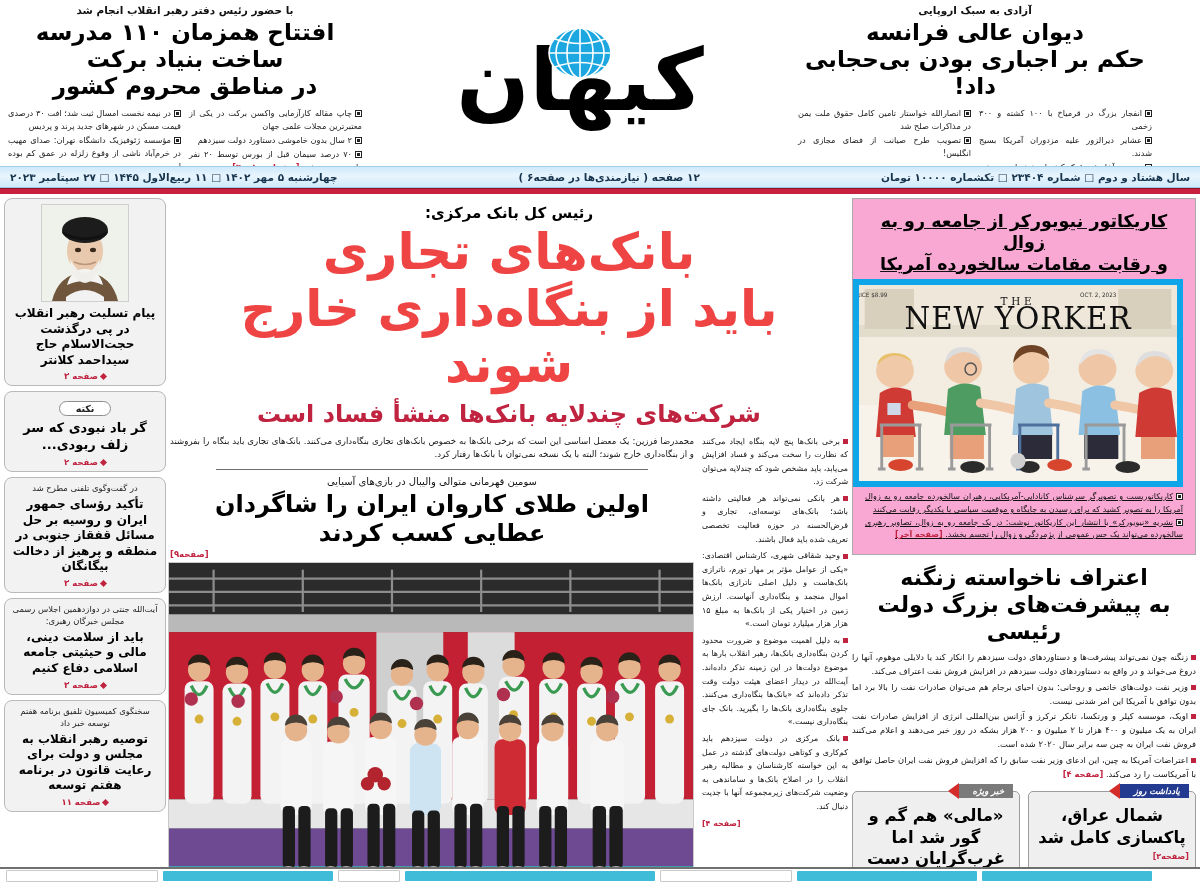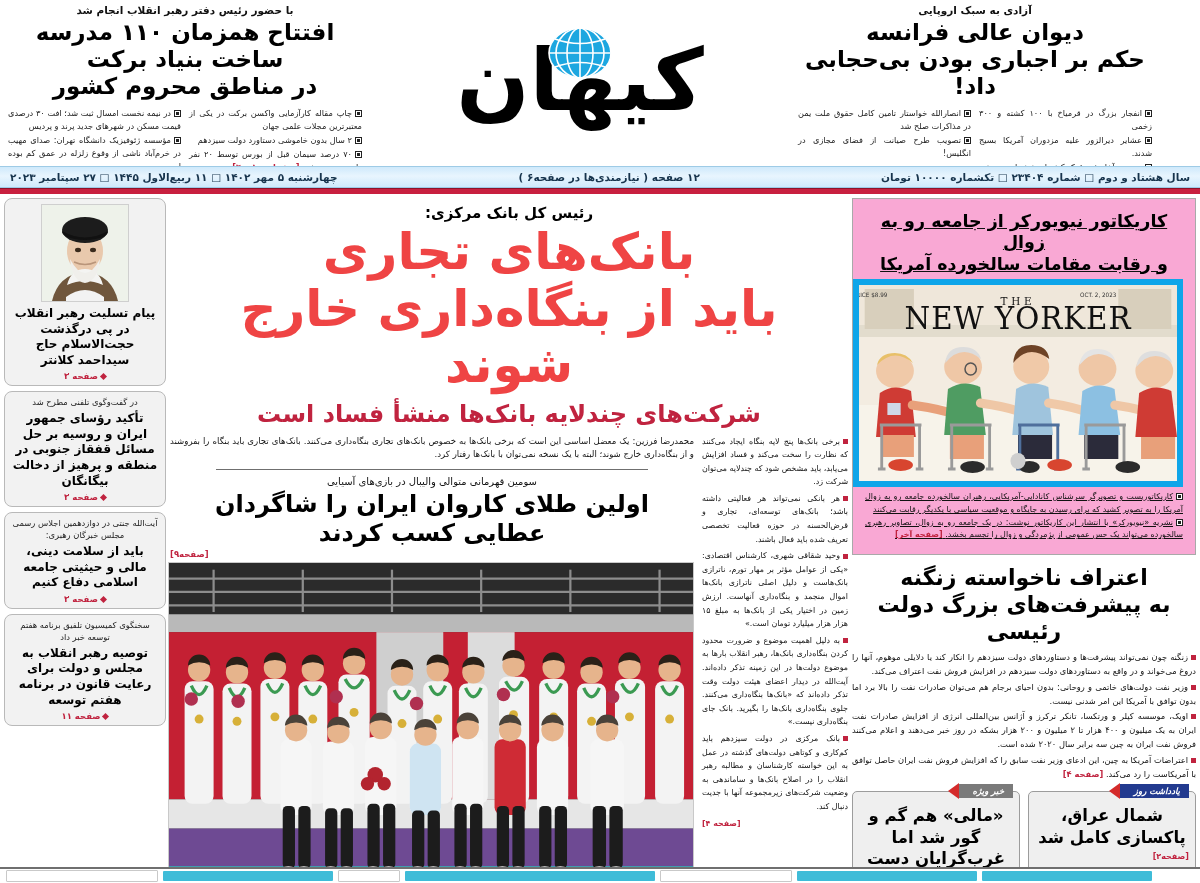--- a/index.html
+++ b/index.html
@@ -192,20 +192,25 @@
             <path d="M20 26 q23 13 46 0 q0 8 -23 9 q-23-1 -23-9z" fill="#111"></path>
             <ellipse cx="36" cy="45" rx="3" ry="2.2" fill="#3a2a1c"></ellipse>
             <ellipse cx="51" cy="45" rx="3" ry="2.2" fill="#3a2a1c"></ellipse>
             <path d="M32 57 q11 5 22 0" stroke="#b9957a" stroke-width="1.4" fill="none"></path>
           </svg>
         </div>
         <div class="card-head small">پیام تسلیت رهبر انقلاب در پی درگذشت حجت‌الاسلام حاج سیداحمد کلانتر</div>
         <div class="card-page"><span class="diamond"></span><span>صفحه ۳</span></div>
       </div>
 
+      <div class="card">
+        <div class="pill">نکته</div>
+        <div class="card-head">گر باد نبودی که سر زلف ربودی...</div>
+        <div class="card-page"><span class="diamond"></span><span>صفحه ۲</span></div>
+      </div>
 
       <div class="card">
         <div class="card-kicker">در گفت‌وگوی تلفنی مطرح شد</div>
         <div class="card-head small">تأکید رؤسای جمهور ایران و روسیه بر حل مسائل قفقاز جنوبی در منطقه و پرهیز از دخالت بیگانگان</div>
         <div class="card-page"><span class="diamond"></span><span>صفحه ۳</span></div>
       </div>
 
       <div class="card">
         <div class="card-kicker">آیت‌الله جنتی در دوازدهمین اجلاس رسمی مجلس خبرگان رهبری:</div>
         <div class="card-head small">باید از سلامت دینی، مالی و حیثیتی جامعه اسلامی دفاع کنیم</div>

